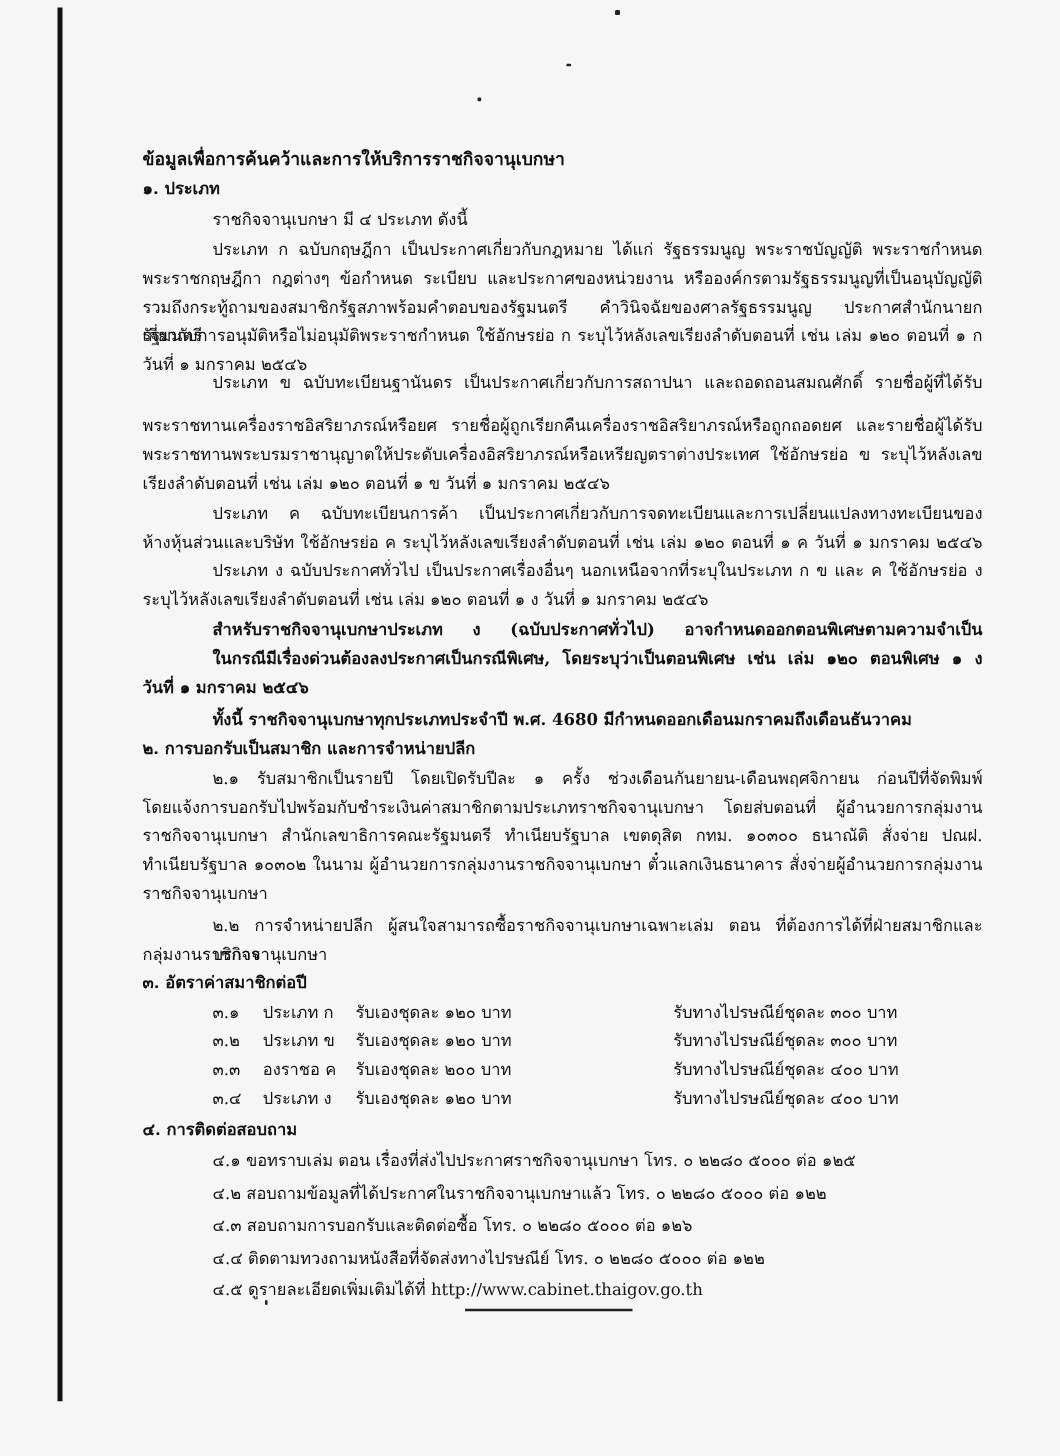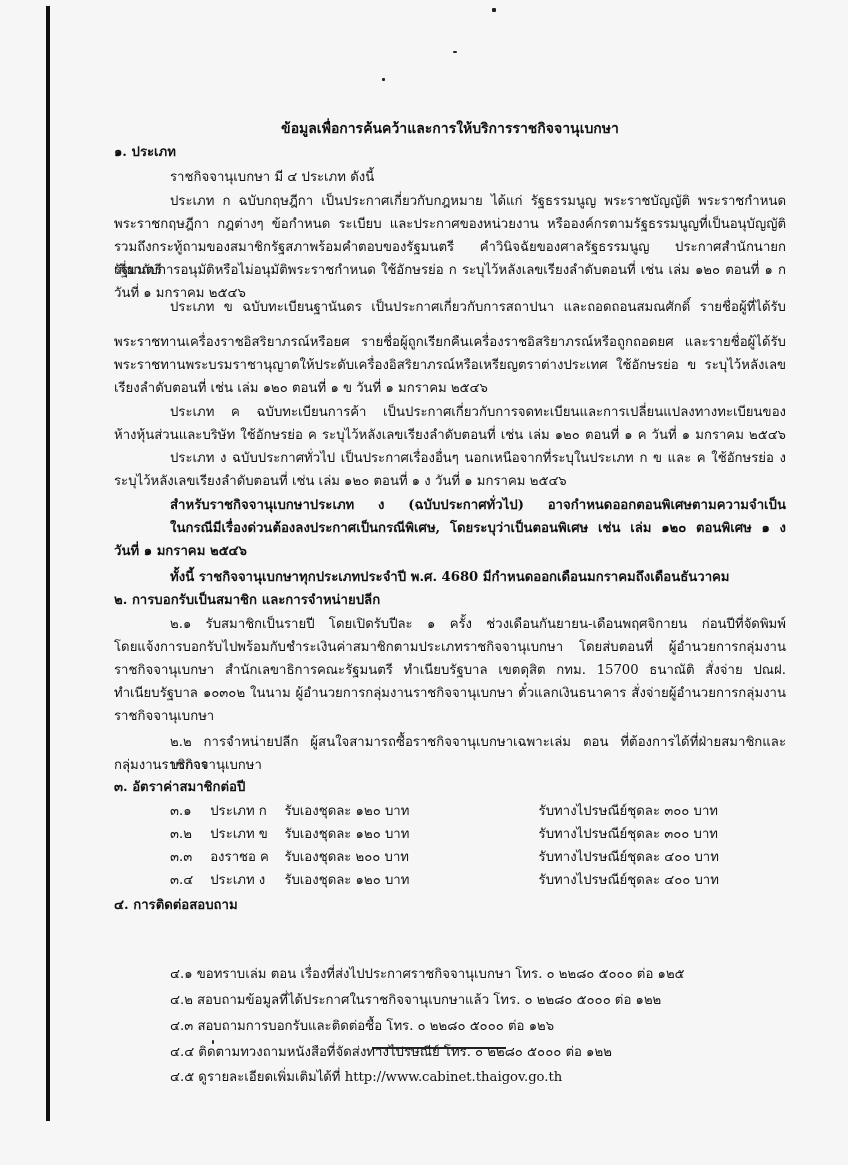--- a/index.html
+++ b/index.html
@@ -16,28 +16,28 @@
     width: 4px; height: 1115px;
     background: #111;
   }
   .speck { position: absolute; background: #222; border-radius: 1px; }
   .page {
     position: absolute; left: 114px; top: 0; width: 672px;
     font-size: 13.2px; line-height: 22.6px;
   }
   .title {
     position: absolute; top: 117px; left: 0; width: 100%;
-    text-align: center; font-weight: bold; font-size: 14px;
+    font-weight: bold; font-size: 14px;
   }
   .line { position: absolute; left: 0; white-space: nowrap; }
   .just { width: 672px; text-align: justify; text-align-last: justify; white-space: normal; }
   .b { font-weight: bold; }
   .ind1 { left: 56px; }
   .ind1.just { width: 616px; }
-  .ind2 { left: 56px; margin-top: 44px; }
+  .ind2 { left: 56px; }
   .ul { text-underline-offset: 3px; }
   .rate { position: absolute; left: 56px; white-space: nowrap; }
   .rate span { display: inline-block; }
   .rate .num { width: 36px; }
   .rate .typ { width: 70px; }
   .rate .self { width: 250px; }
   .end-rule {
     position: absolute; left: 372px; top: 1047px; width: 134px; height: 2px; background: #222;
   }
 </style>
@@ -75,21 +75,21 @@
 
   <div class="line ind1 just b" style="top:494px">สำหรับราชกิจจานุเบกษาประเภท ง (ฉบับประกาศทั่วไป) อาจกำหนดออกตอนพิเศษตามความจำเป็น</div>
   <div class="line ind1 just b" style="top:517px">ในกรณีมีเรื่องด่วนต้องลงประกาศเป็นกรณีพิเศษ, โดยระบุว่าเป็นตอนพิเศษ เช่น เล่ม ๑๒๐ ตอนพิเศษ ๑ ง</div>
   <div class="line b" style="top:540px">วันที่ ๑ มกราคม ๒๕๔๖</div>
 
   <div class="line ind1 b" style="top:566px">ทั้งนี้ ราชกิจจานุเบกษาทุกประเภทประจำปี พ.ศ. 4680 มีกำหนดออกเดือนมกราคมถึงเดือนธันวาคม</div>
 
   <div class="line b" style="top:589px">๒. การบอกรับเป็นสมาชิก และการจำหน่ายปลีก</div>
   <div class="line ind1 just" style="top:613px">๒.๑ รับสมาชิกเป็นรายปี โดยเปิดรับปีละ ๑ ครั้ง ช่วงเดือนกันยายน-เดือนพฤศจิกายน ก่อนปีที่จัดพิมพ์</div>
   <div class="line just" style="top:636px">โดยแจ้งการบอกรับไปพร้อมกับชำระเงินค่าสมาชิกตามประเภทราชกิจจานุเบกษา โดยส่บตอนที่ ผู้อำนวยการกลุ่มงาน</div>
-  <div class="line just" style="top:659px">ราชกิจจานุเบกษา สำนักเลขาธิการคณะรัฐมนตรี ทำเนียบรัฐบาล เขตดุสิต กทม. 15700 ธนาณัติ สั่งจ่าย ปณฝ.</div>
+  <div class="line just" style="top:659px">ราชกิจจานุเบกษา สำนักเลขาธิการคณะรัฐมนตรี ทำเนียบรัฐบาล เขตดุสิต กทม. ๑๐๓๐๐ ธนาณัติ สั่งจ่าย ปณฝ.</div>
   <div class="line just" style="top:682px">ทำเนียบรัฐบาล ๑๐๓๐๒ ในนาม ผู้อำนวยการกลุ่มงานราชกิจจานุเบกษา ตั๋วแลกเงินธนาคาร สั่งจ่ายผู้อำนวยการกลุ่มงาน</div>
   <div class="line" style="top:705px">ราชกิจจานุเบกษา</div>
 
   <div class="line ind1 just" style="top:731px">๒.๒ การจำหน่ายปลีก ผู้สนใจสามารถซื้อราชกิจจานุเบกษาเฉพาะเล่ม ตอน ที่ต้องการได้ที่ฝ่ายสมาชิกและบริการ</div>
   <div class="line" style="top:754px">กลุ่มงานราชกิจจานุเบกษา</div>
 
   <div class="line b" style="top:776px">๓. อัตราค่าสมาชิกต่อปี</div>
 
   <div class="rate" style="top:800px">
     <span class="num">๓.๑</span>

